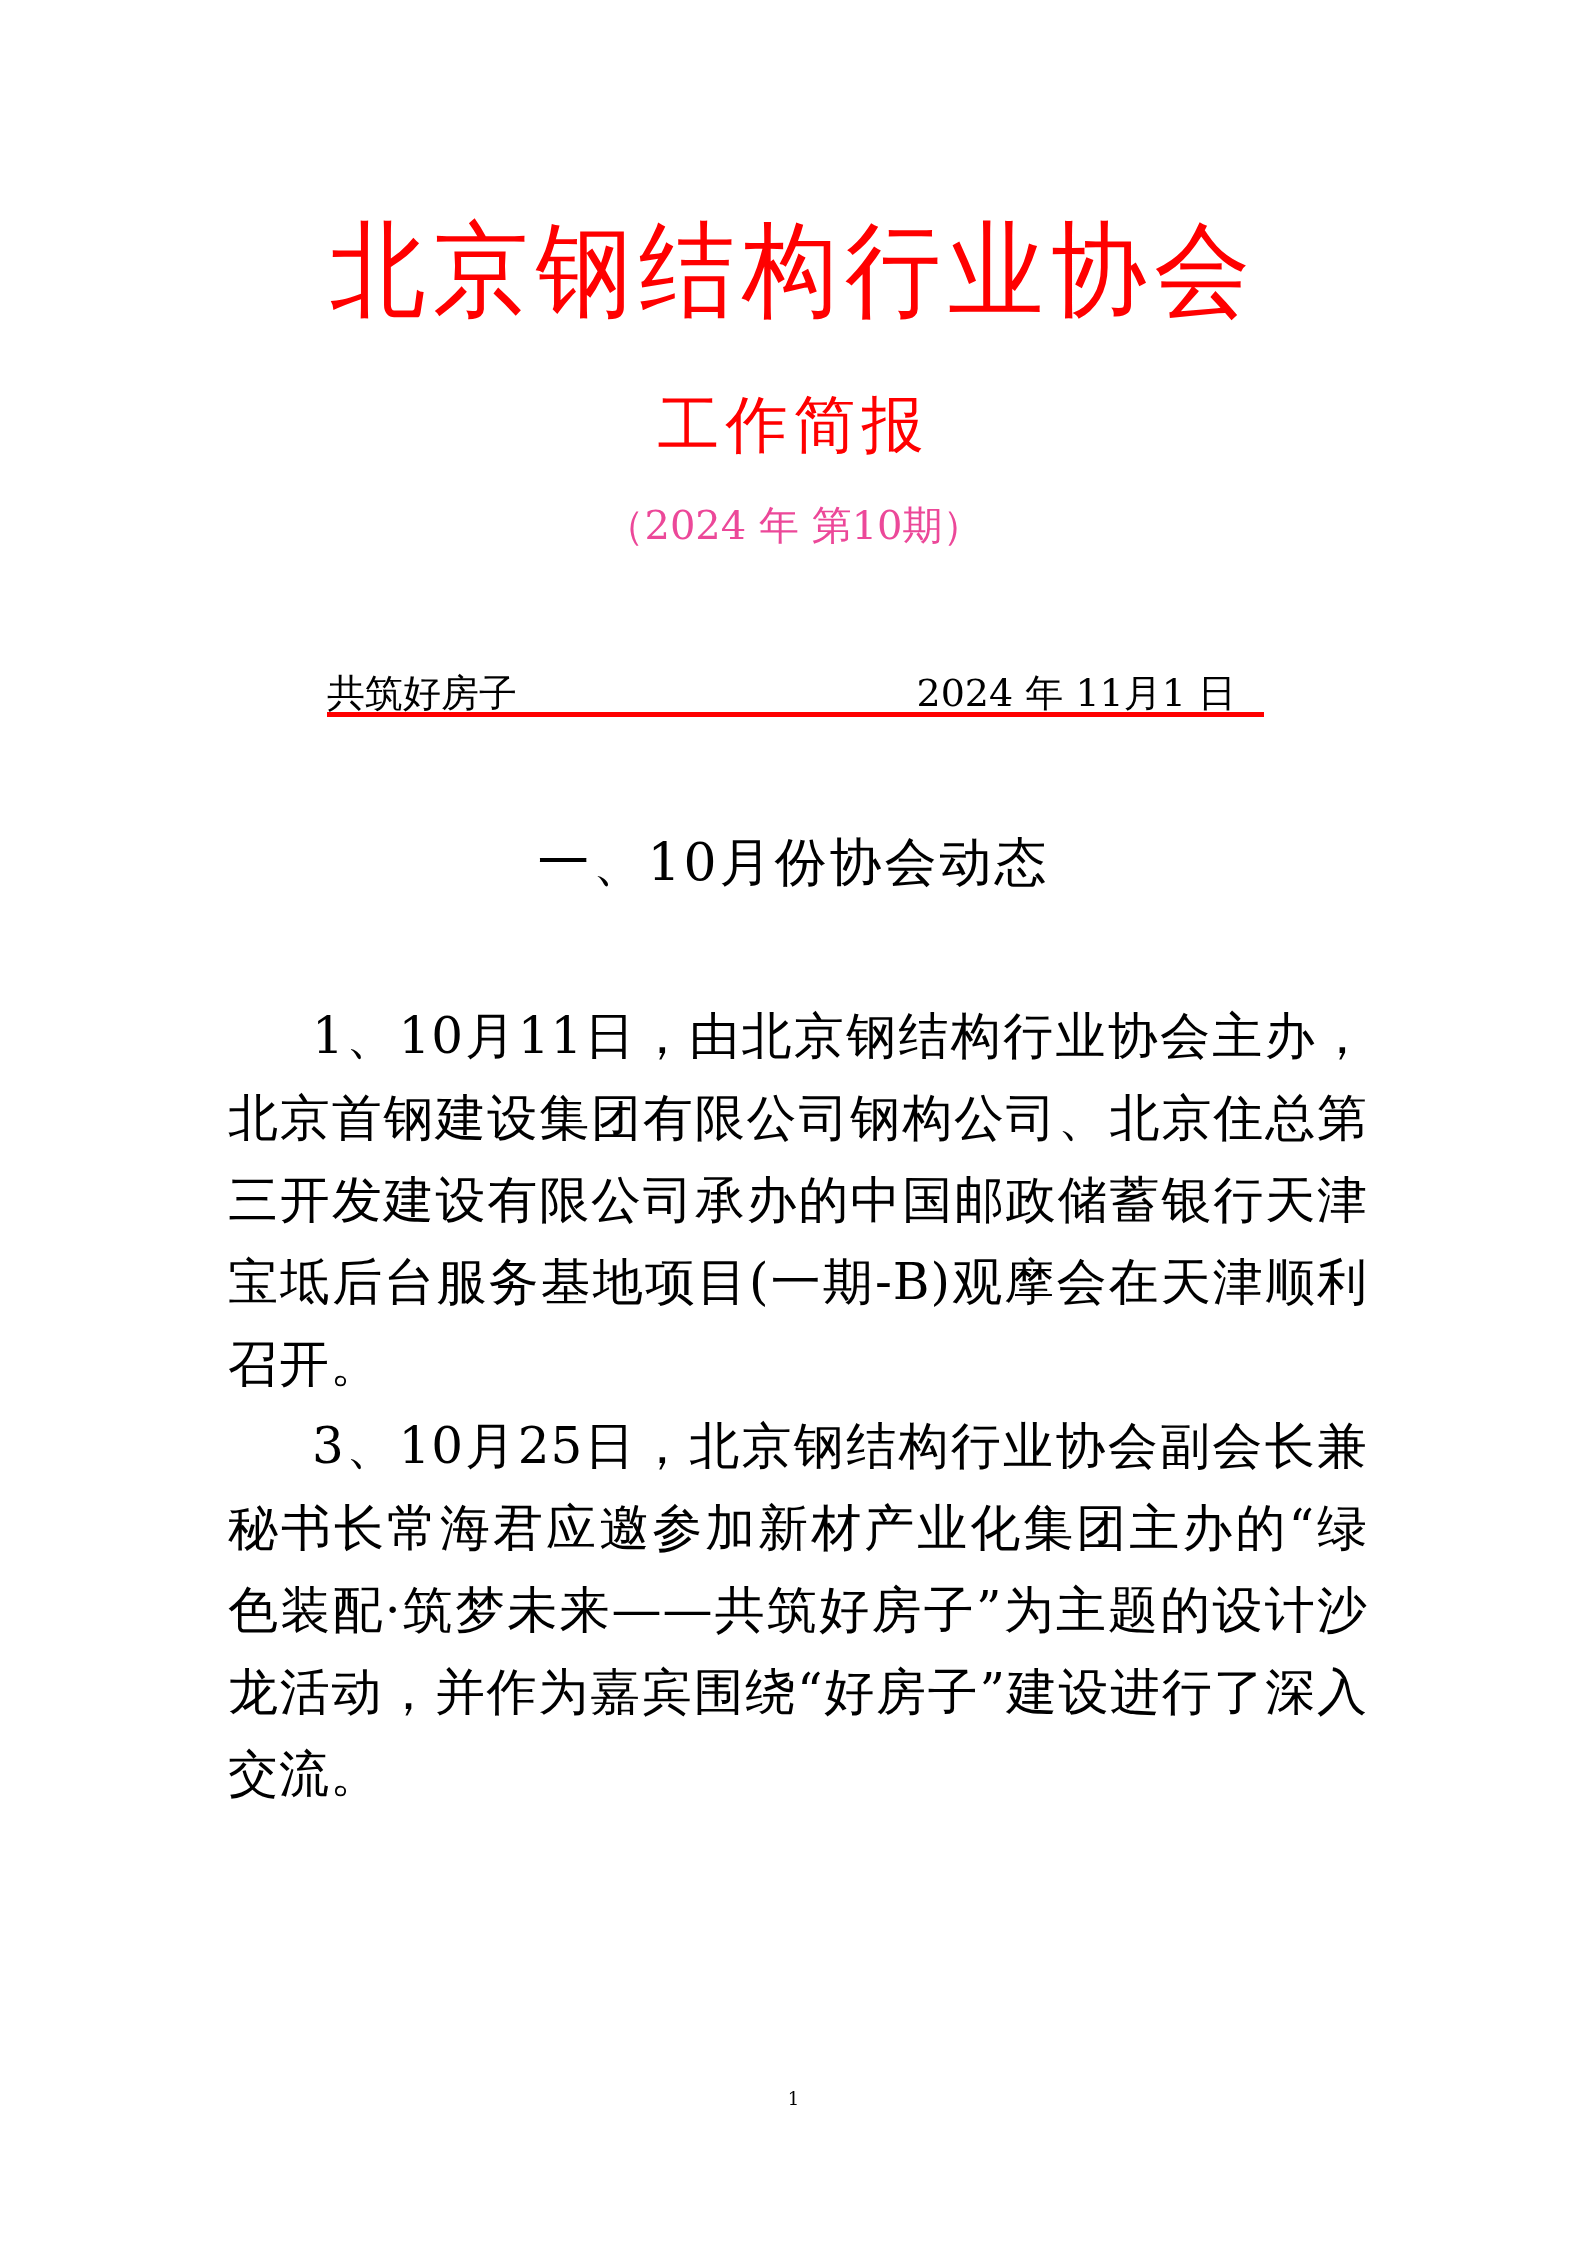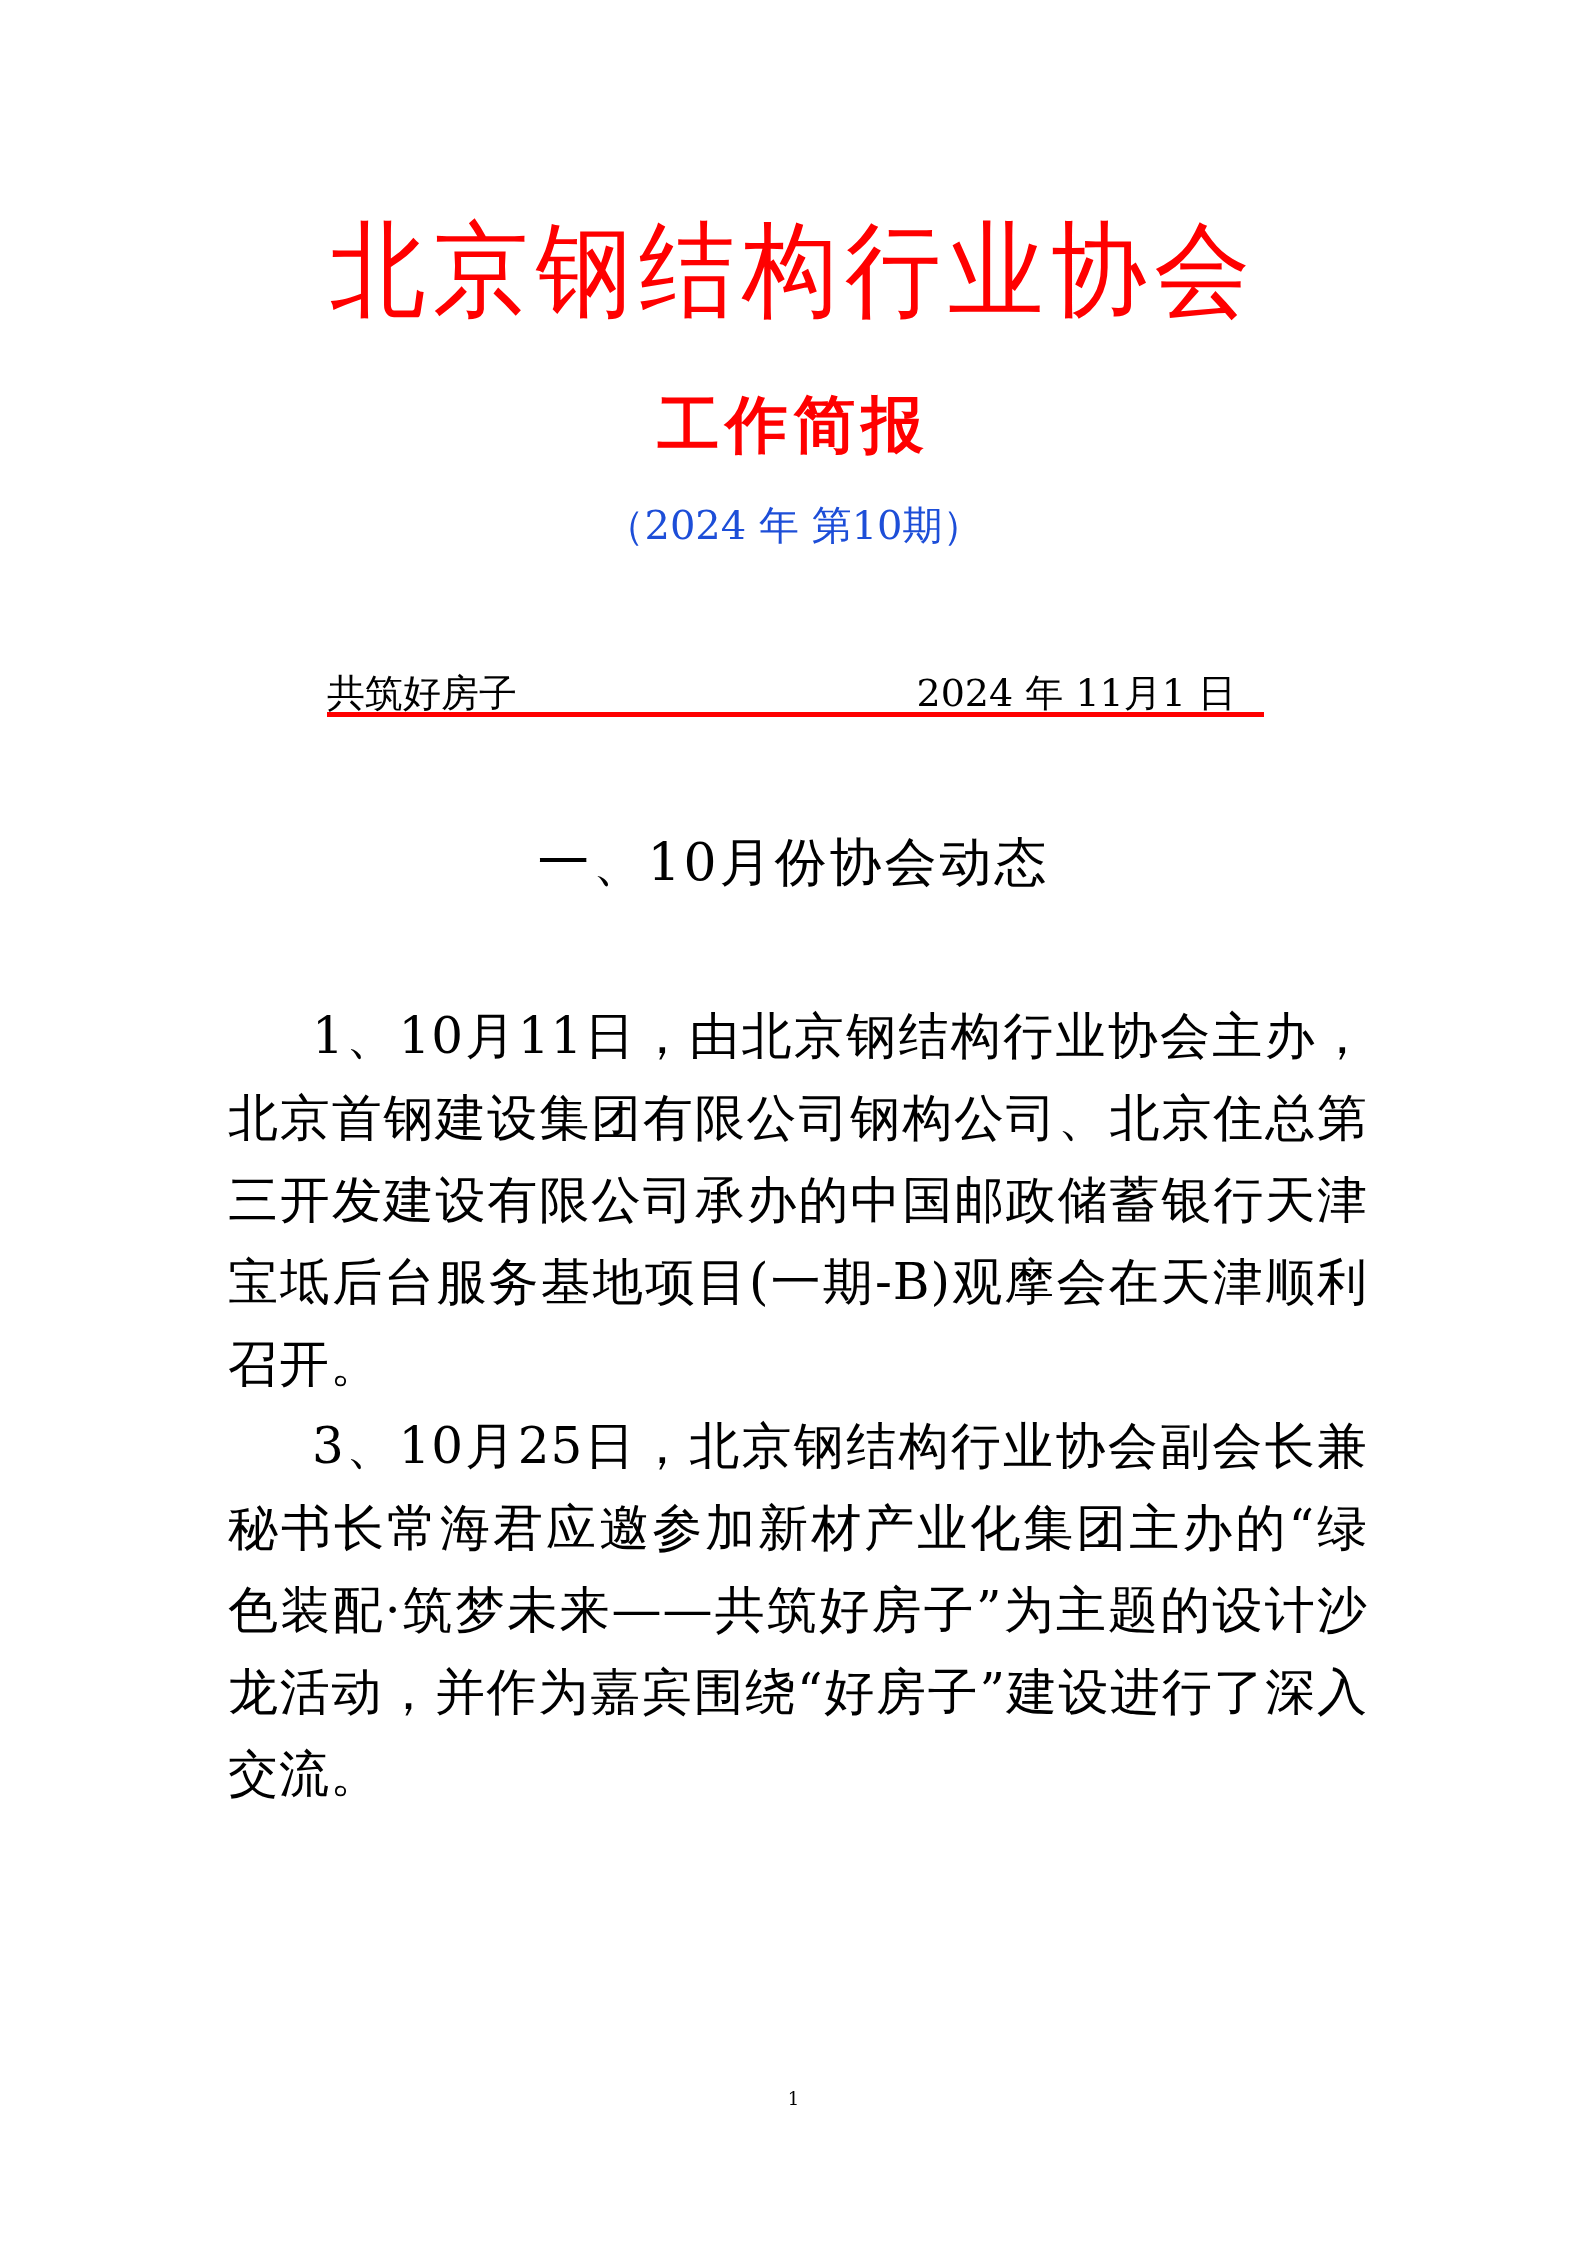--- a/index.html
+++ b/index.html
@@ -3,23 +3,23 @@
   <meta charset="utf-8">
   <style>
     html, body { margin: 0; padding: 0; background: #ffffff; }
     body { width: 1587px; height: 2245px; position: relative; overflow: hidden;
            font-family: "DejaVu Serif", "Liberation Serif", serif; color: #000; }
     .org-title { position: absolute; left: 0; right: 0; top: 210px; text-align: center;
                  font-family: "DejaVu Sans", sans-serif; font-size: 104px; color: #ff0000;
                  letter-spacing: 8px; line-height: 120px; transform: scaleX(0.92); }
     .sub-title { position: absolute; left: 0; right: 0; top: 390px; text-align: center;
                  font-family: "DejaVu Serif", serif; font-size: 62px; color: #ff0000;
-                 letter-spacing: 6px; line-height: 70px; font-weight: bold; }
+                 letter-spacing: 6px; line-height: 70px; }
     .issue { position: absolute; left: 0; right: 0; top: 500px; text-align: center;
-             font-family: "DejaVu Serif", serif; font-size: 40px; color: #1d4ed8;
+             font-family: "DejaVu Serif", serif; font-size: 40px; color: #ec4899;
              line-height: 50px; }
     .meta-row { position: absolute; left: 327px; width: 933px; top: 668px; height: 50px;
                 font-size: 38px; line-height: 50px; }
     .meta-row .left { position: absolute; left: 0; top: 0; }
     .meta-row .right { position: absolute; right: 24px; top: 0; }
     .red-rule { position: absolute; left: 327px; width: 937px; top: 712px; height: 5px;
                 background: #ff0000; }
     .section-heading { position: absolute; left: 0; right: 0; top: 830px; text-align: center;
                        font-size: 52px; font-weight: normal; line-height: 64px; letter-spacing: 3px; }
     .body { position: absolute; left: 228px; width: 1140px; top: 995px; }

